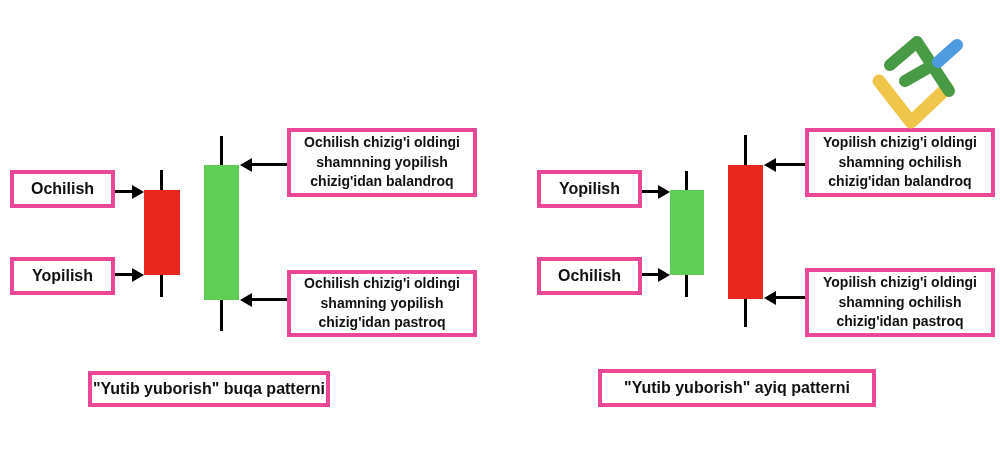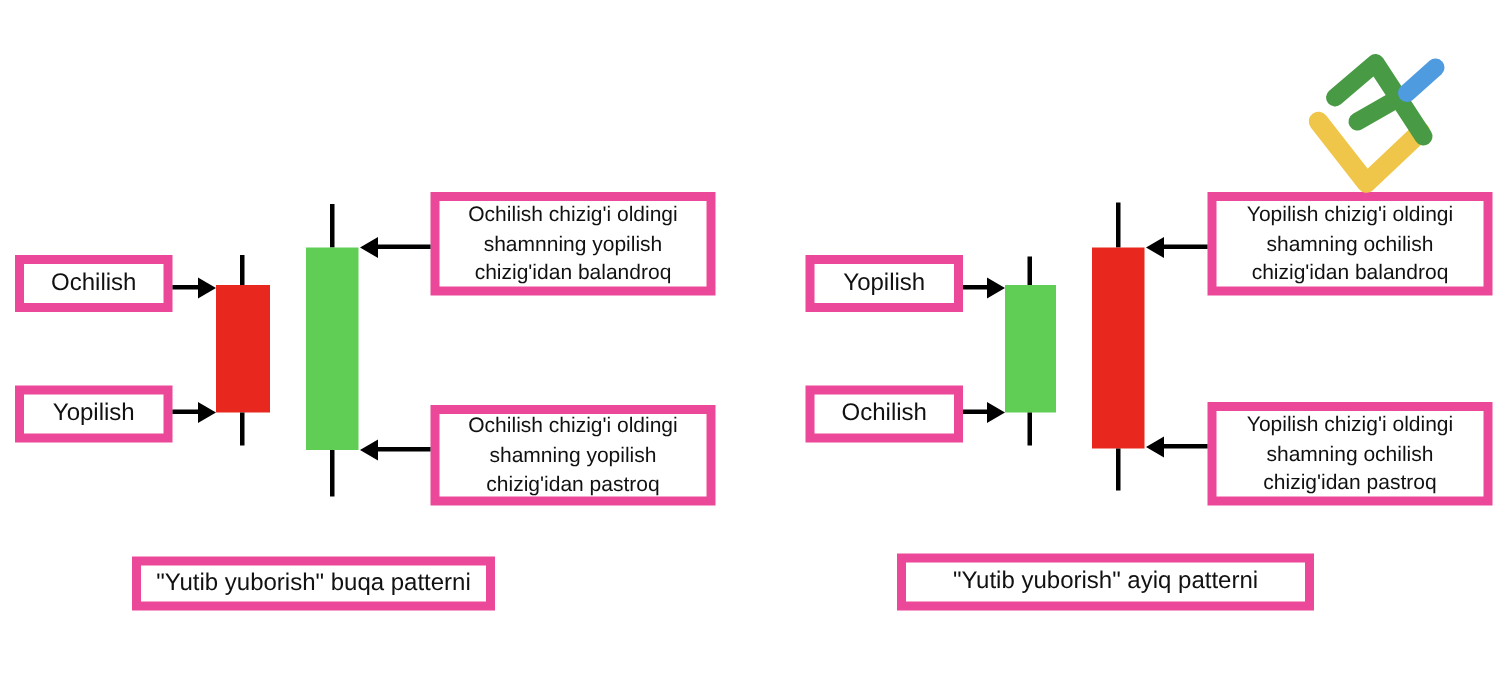--- a/index.html
+++ b/index.html
@@ -1,23 +1,23 @@
 <!DOCTYPE html>
 <html><head>
 <meta charset="utf-8">
 <style>
   html,body{margin:0;padding:0;background:#ffffff;}
   .canvas{
     position:relative;width:1000px;height:460px;background:#ffffff;
     font-family:"Liberation Sans",sans-serif;color:#111111;overflow:hidden;
   }
   .box{
-    position:absolute;border:6px solid #ec4899;background:#fff;
+    position:absolute;border:4px solid #ec4899;background:#fff;
     display:flex;align-items:center;justify-content:center;
-    font-weight:normal;box-sizing:border-box;
+    font-weight:bold;box-sizing:border-box;
   }
   .label-box{font-size:16px;}
   .note-box{font-size:14px;text-align:center;white-space:pre-line;line-height:1.4;}
   .caption-box{font-size:16px;}
   .candle-body{position:absolute;}
   .candle-red{background:#e8281f;}
   .candle-green{background:#60cd54;}
   .wick{position:absolute;width:3px;background:#000;}
   .arrow{position:absolute;height:14px;}
   .arrow-line{position:absolute;top:5px;height:3px;background:#000;}

